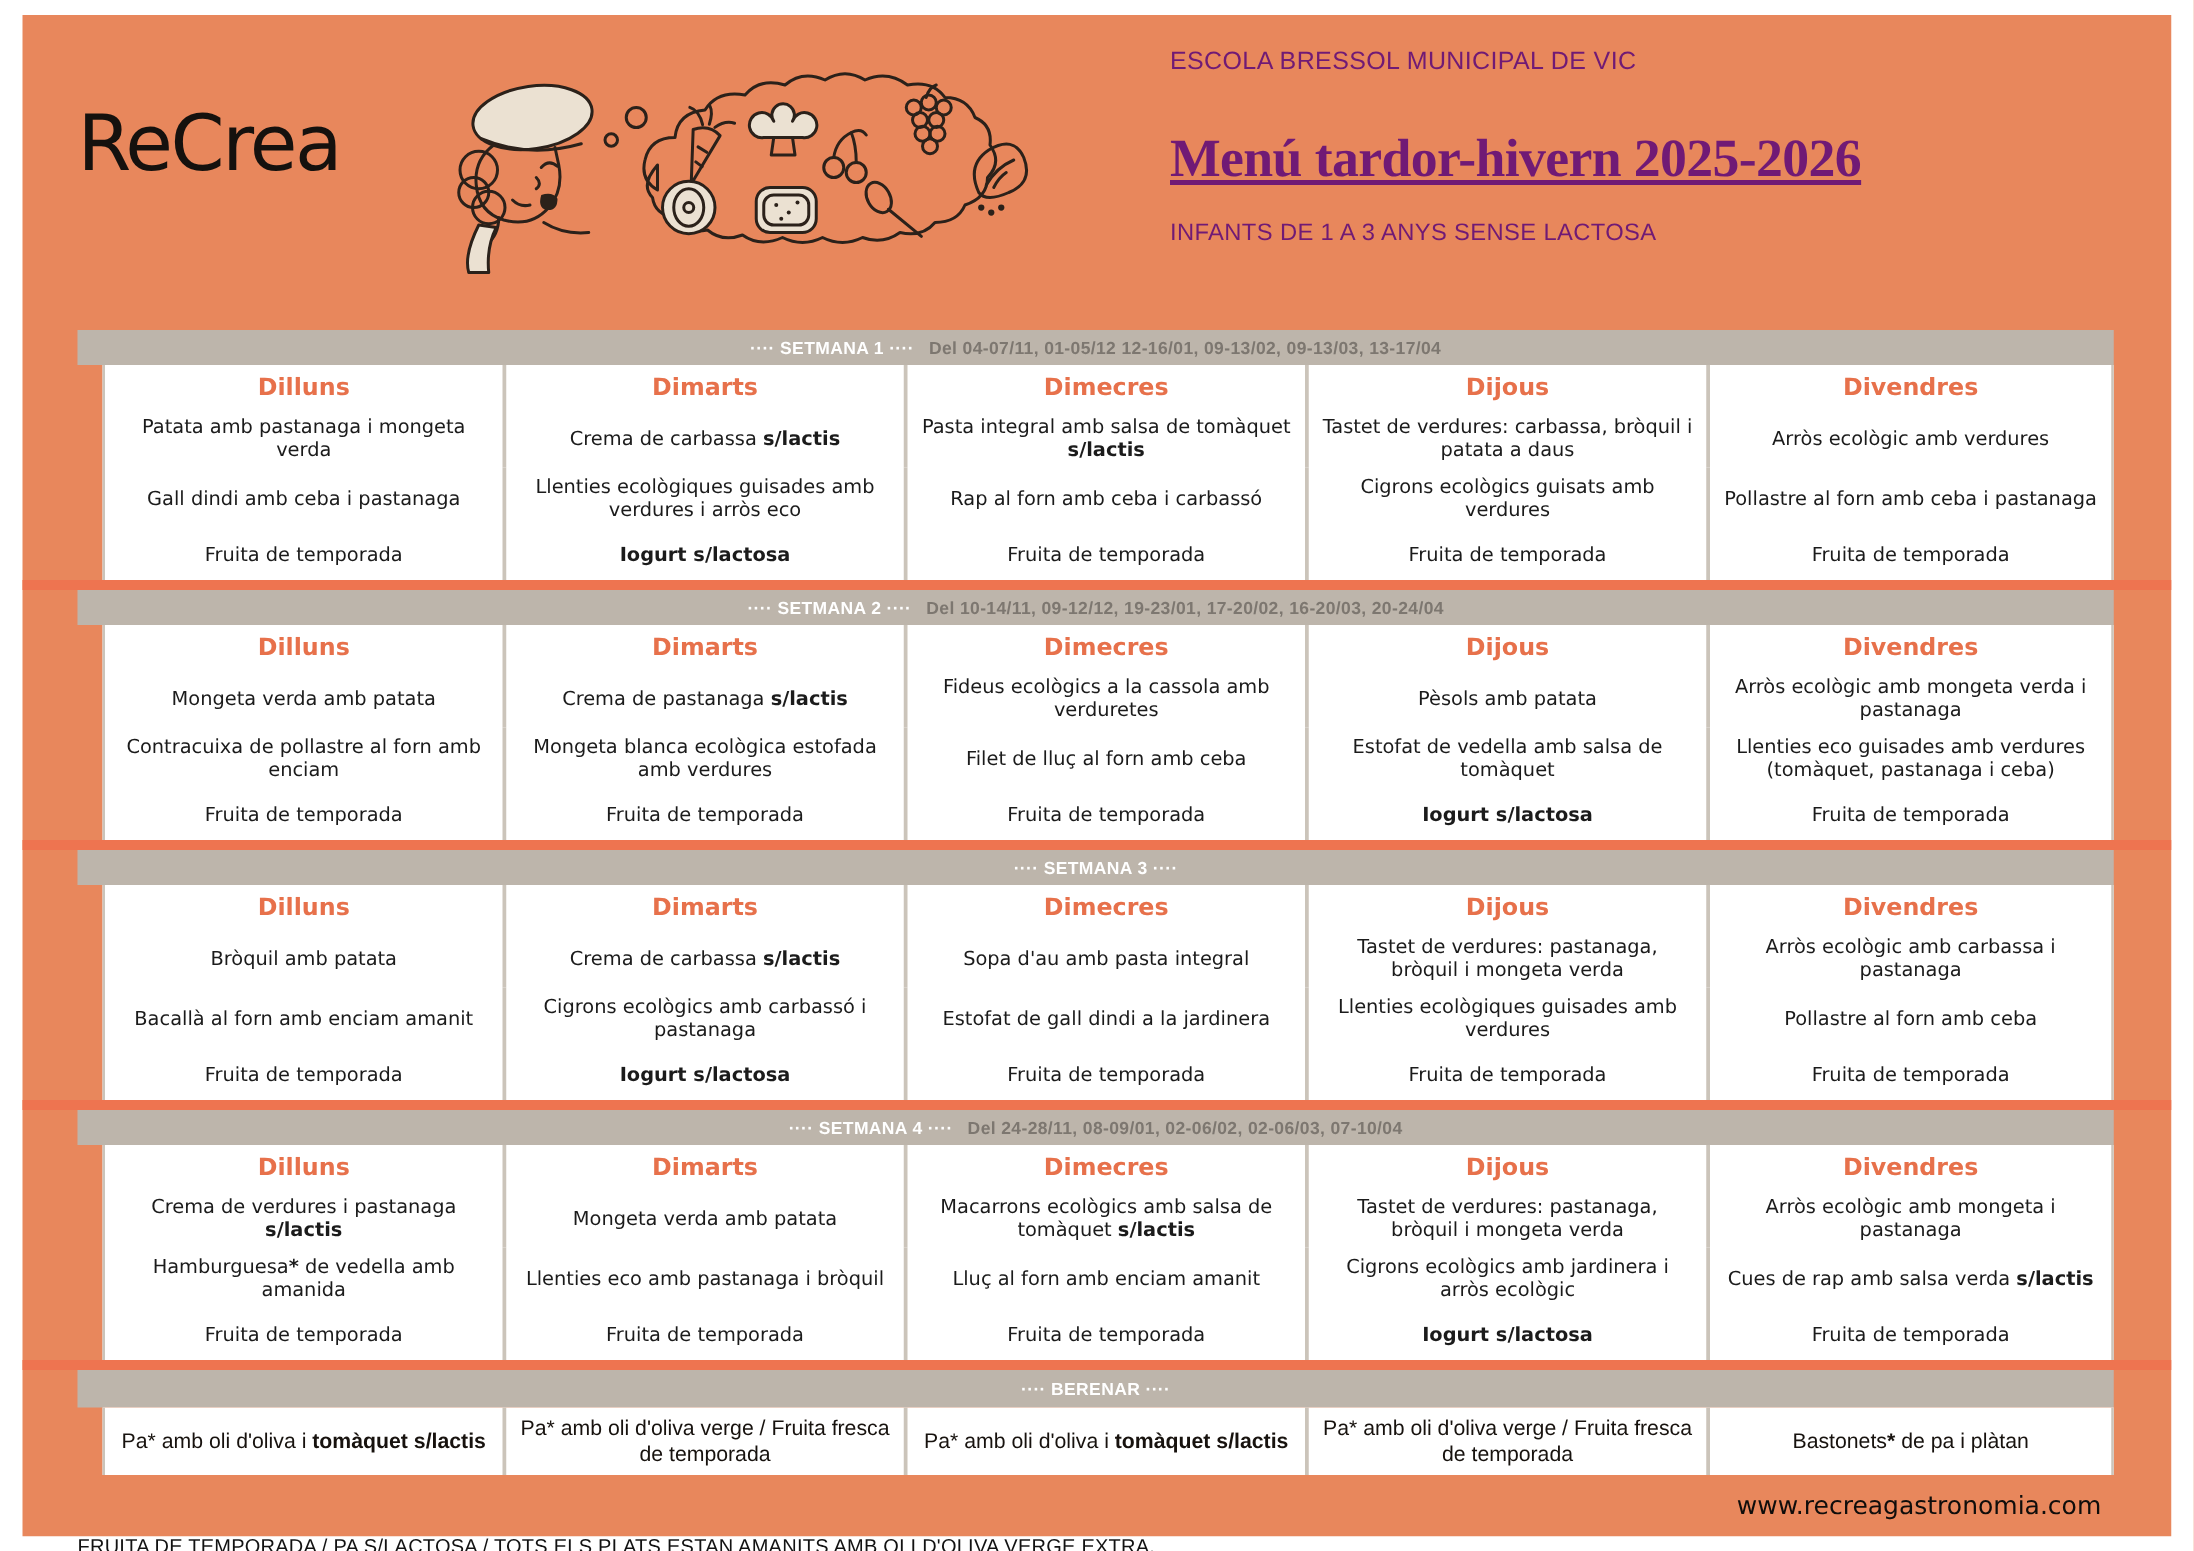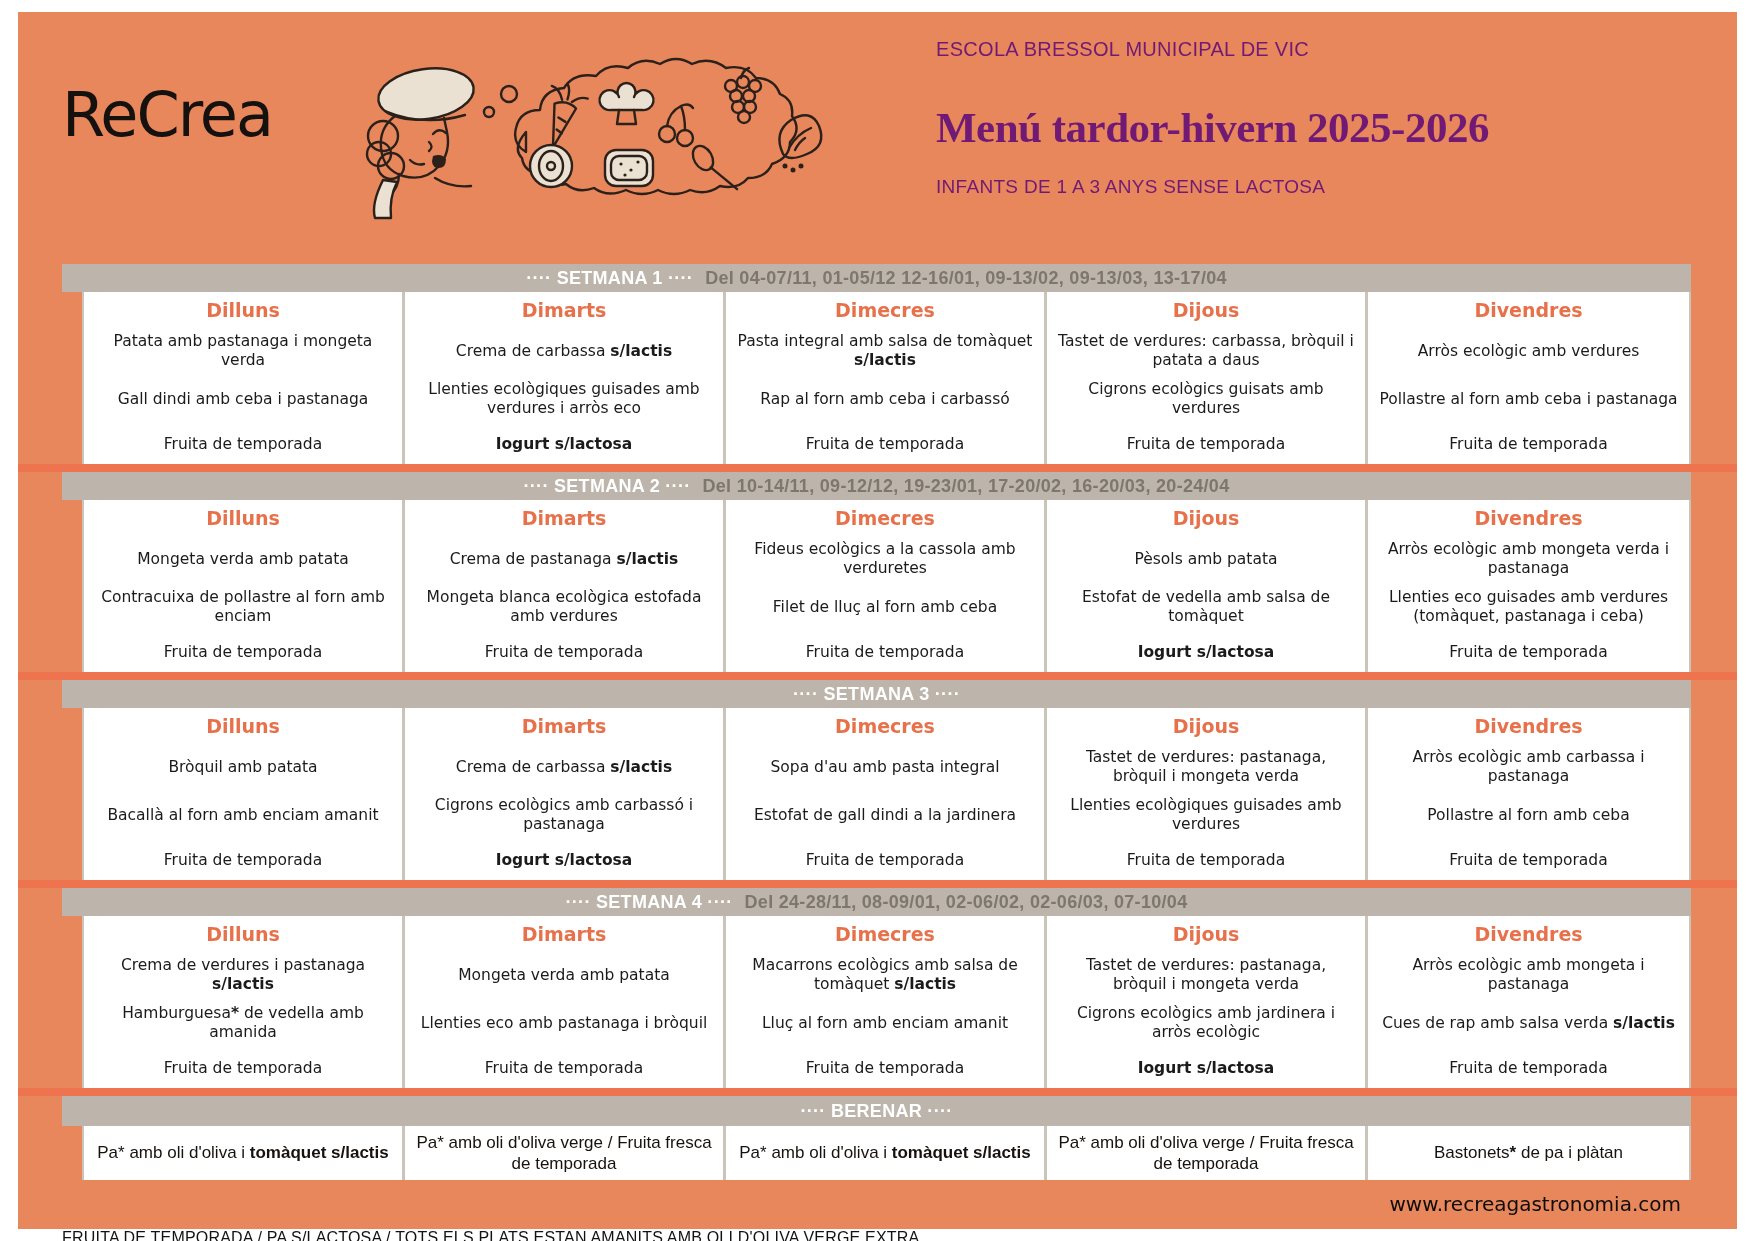--- a/index.html
+++ b/index.html
@@ -15,28 +15,28 @@
   .brand{
     position:absolute;left:44px;top:66px;
     font-family:"DejaVu Sans",sans-serif;font-weight:normal;
     font-size:62px;letter-spacing:-2px;color:#15110e;
   }
   .illustration{position:absolute;left:295px;top:42px;}
   .head-right{position:absolute;left:918px;top:26px;width:770px;color:#701a75;}
   .school{font-family:"Liberation Sans",sans-serif;font-size:20px;letter-spacing:.3px;}
   .doc-title{
     font-family:"Liberation Serif",serif;font-weight:bold;
-    font-size:43px;margin-top:42px;letter-spacing:-.5px;
+    font-size:43px;margin-top:42px;letter-spacing:-.5px;text-decoration:underline;
   }
   .subtitle{font-family:"Liberation Sans",sans-serif;font-size:19px;margin-top:24px;letter-spacing:.3px;}
   
   .menu{position:absolute;left:44px;right:46px;top:252px;}
   .band{
     height:28px;background:#BDB5AB;display:flex;align-items:center;justify-content:center;gap:12px;
-    font-family:"Liberation Sans",sans-serif;font-weight:bold;font-size:18px;letter-spacing:.3px;text-align:right;
+    font-family:"Liberation Sans",sans-serif;font-weight:bold;font-size:14px;letter-spacing:.3px;text-align:right;
   }
   .band .label{color:#ffffff;white-space:nowrap;}
   .band .dates{color:#7D7770;white-space:nowrap;}
   .band.berenar-band{height:30px;}
   .grid{
     display:grid;grid-template-columns:repeat(5,1fr);
     background:#ffffff;border-left:2px solid #CBC4BA;border-right:2px solid #CBC4BA;margin-left:20px;
   }
   .week-grid{grid-template-rows:36px 46px 50px 40px;}
   .berenar-grid{grid-template-rows:54px;}

